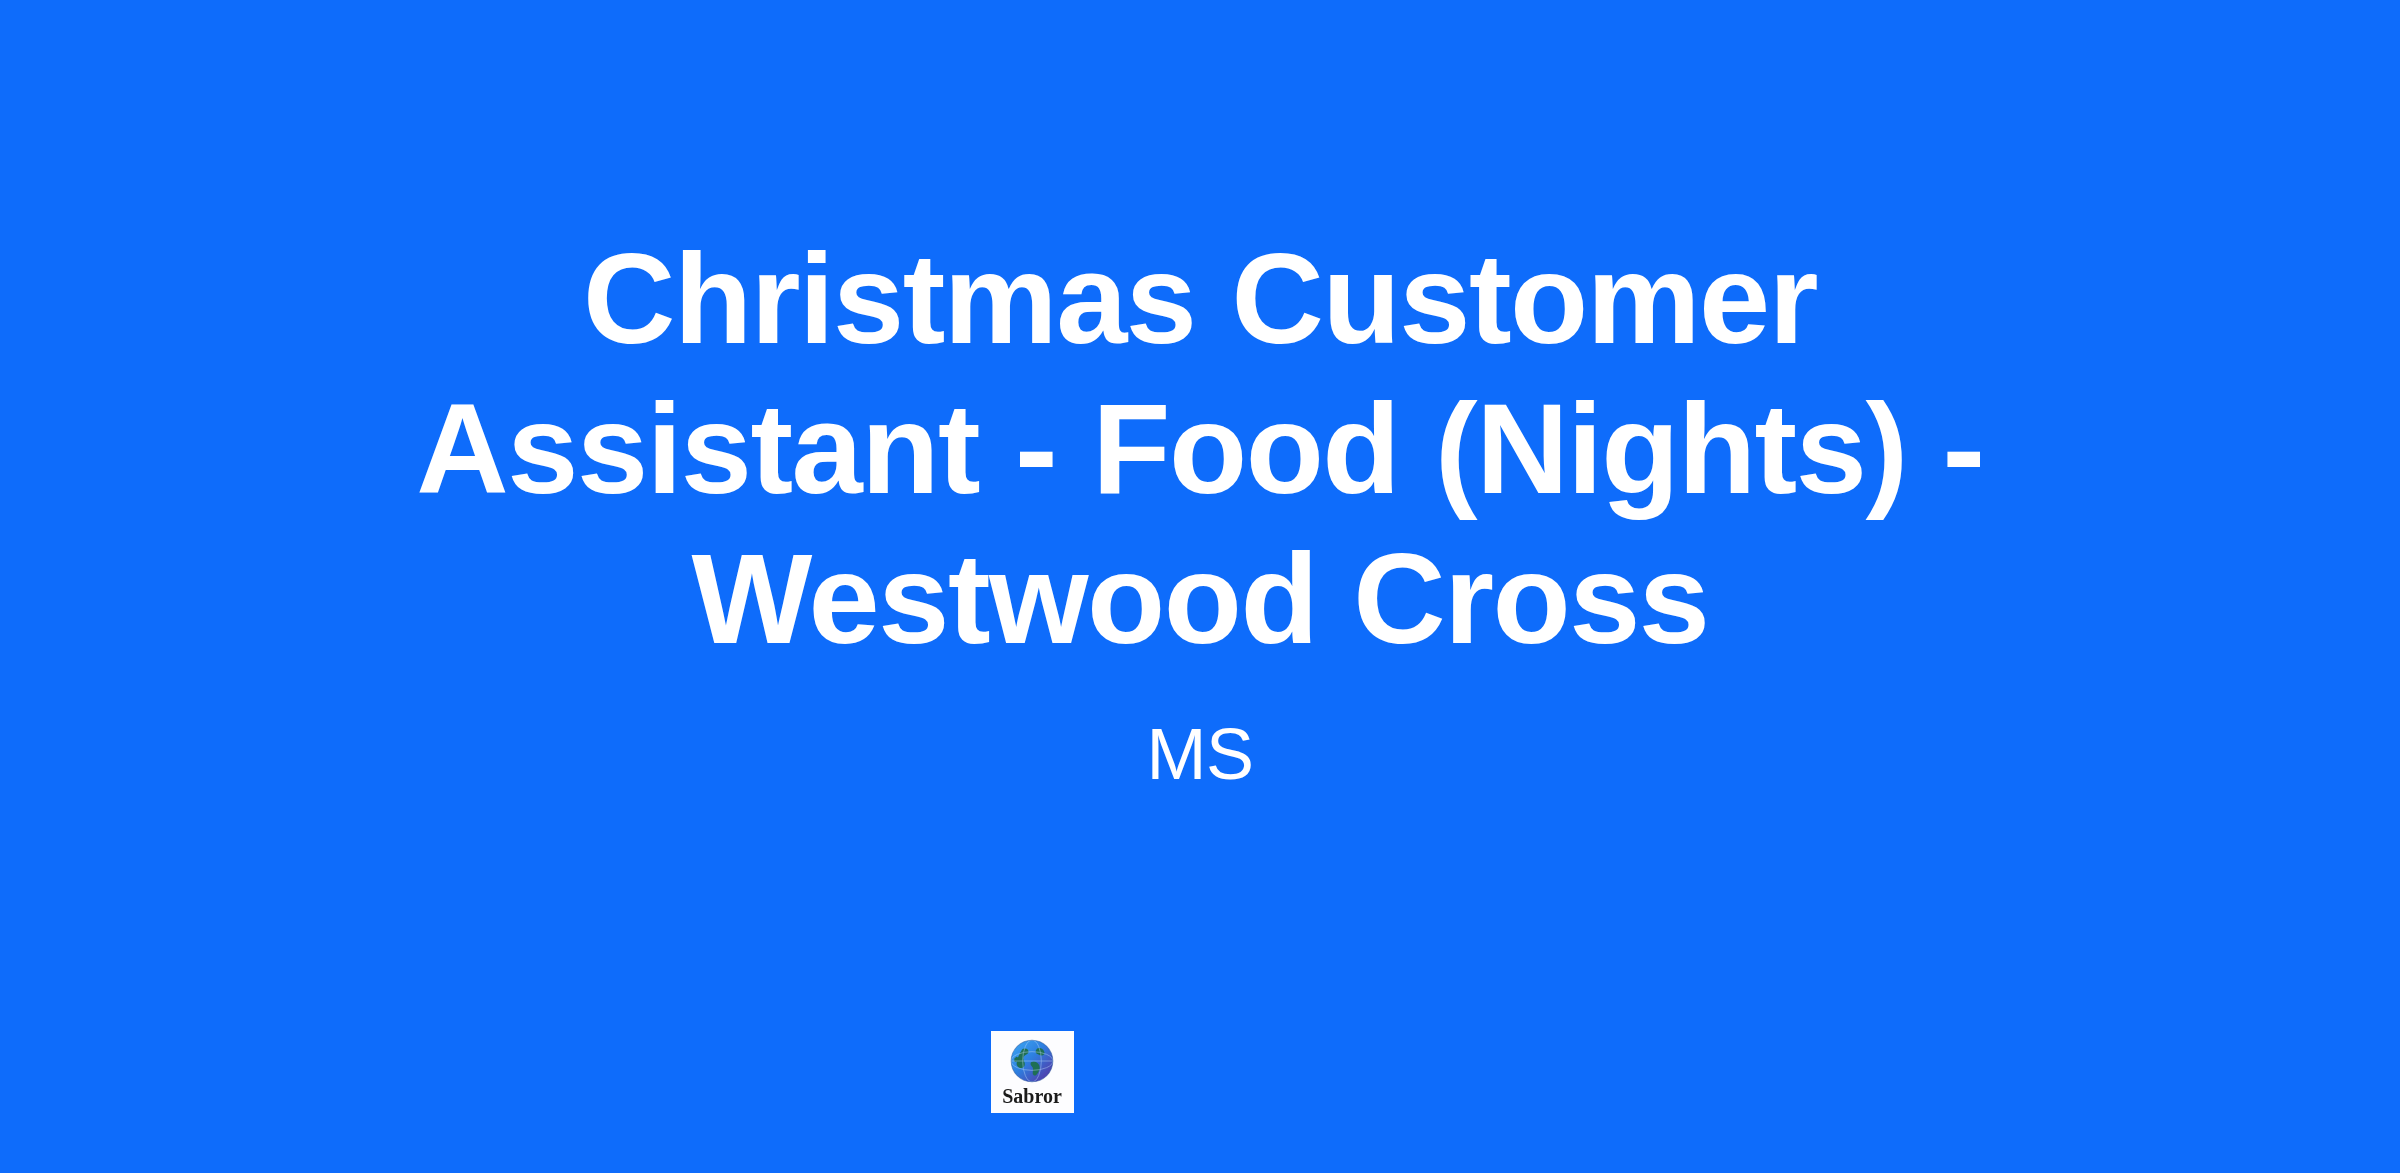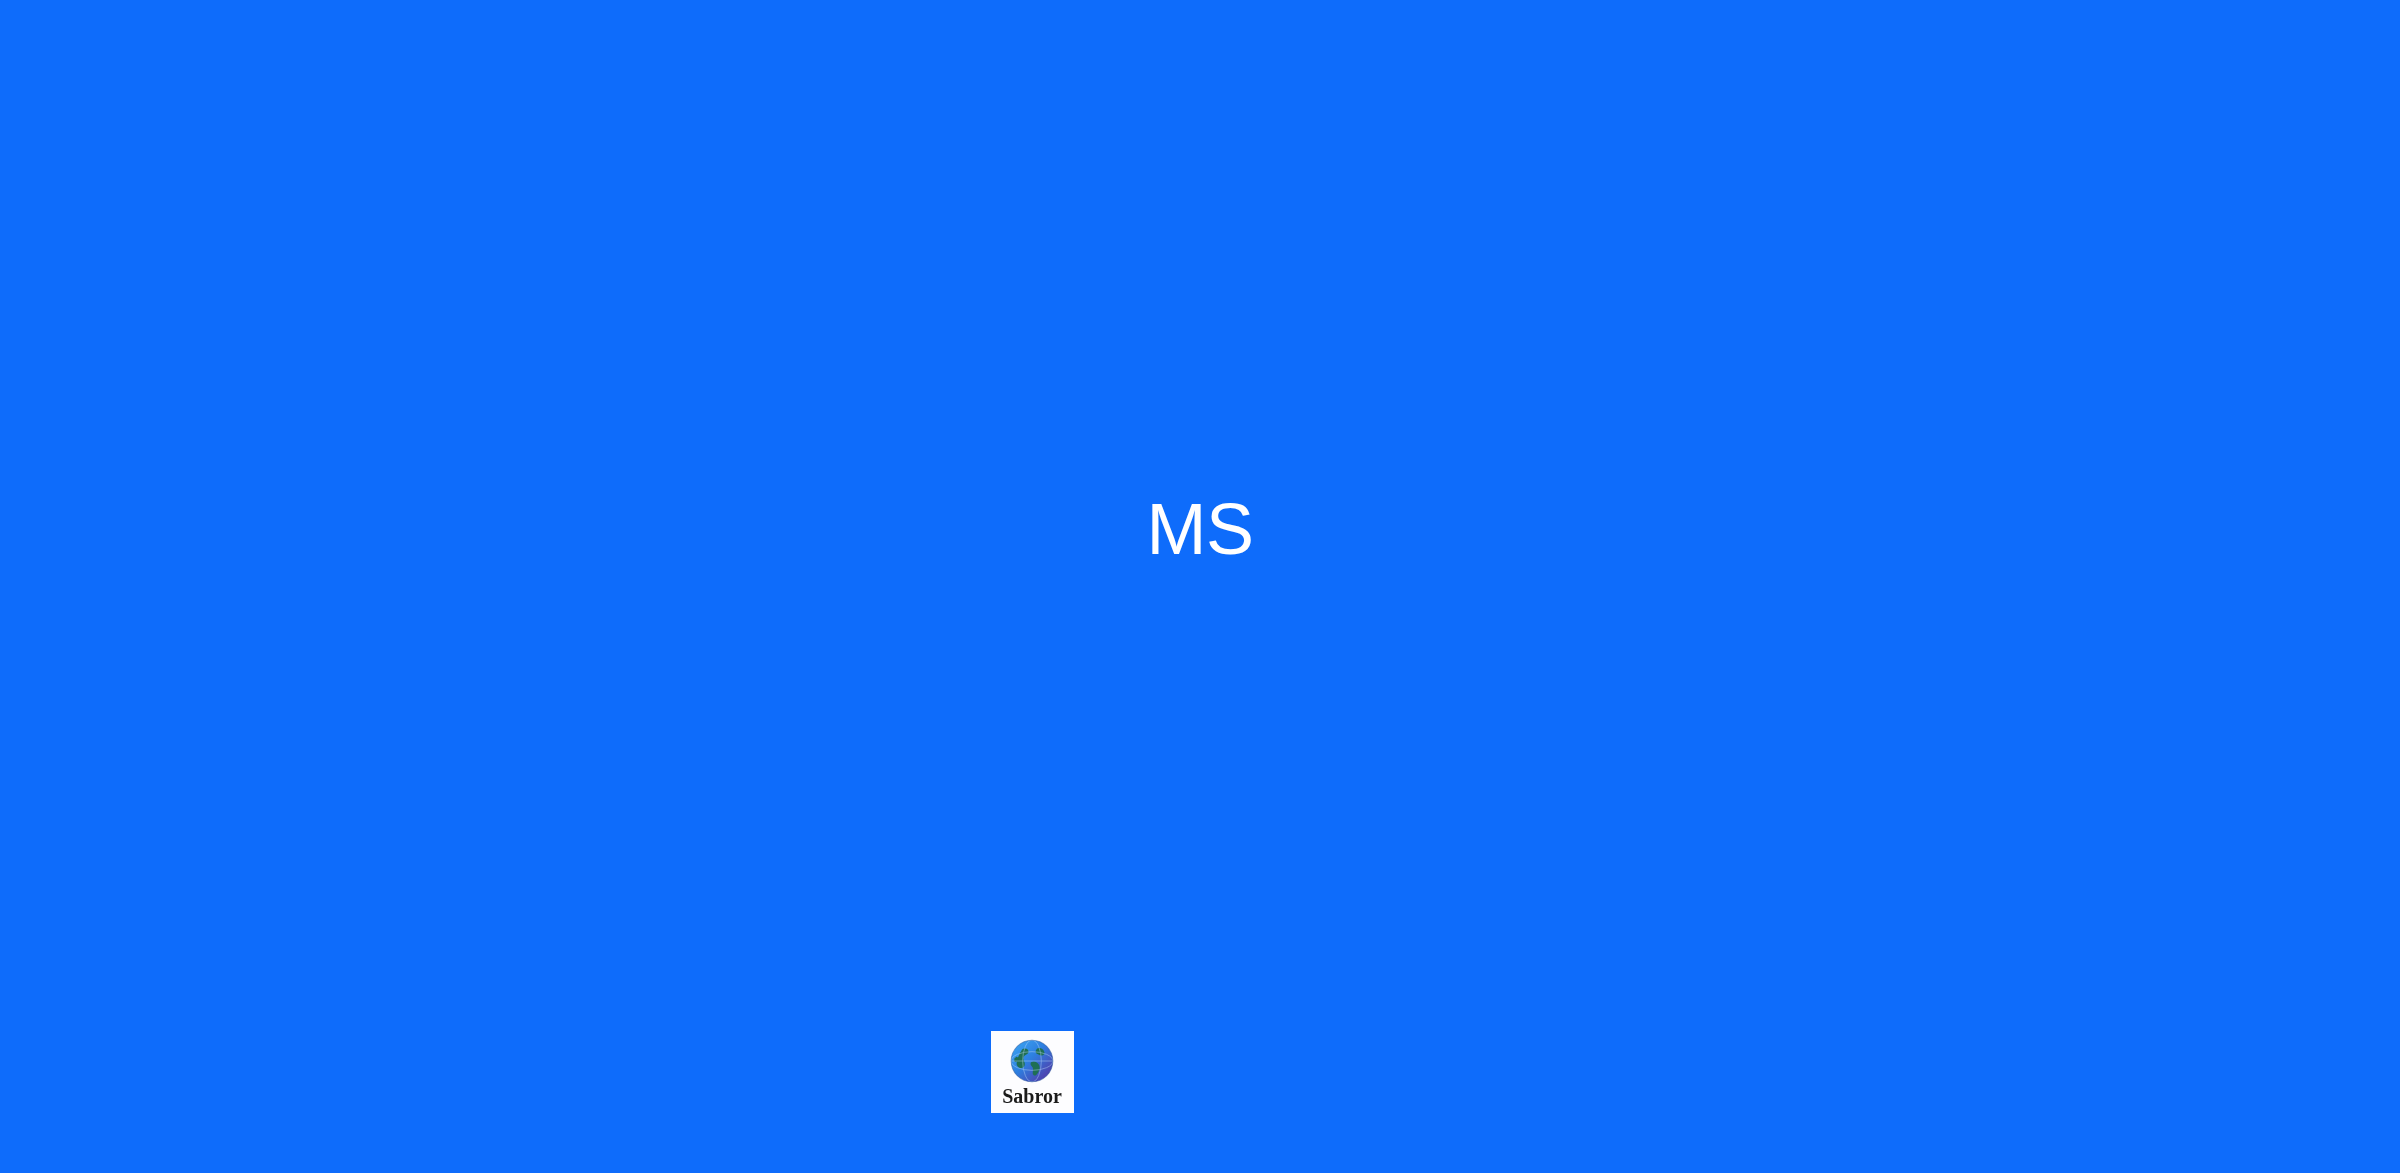--- a/index.html
+++ b/index.html
@@ -103,20 +103,21 @@
     letter-spacing: 0px;
     white-space: nowrap;
   }
 </style>
 </head>
 <body>
 
 <div class="slide">
 
   <div class="hero">
+    <h1 class="hero-title">Christmas Customer Assistant - Food (Nights) - Westwood Cross</h1>
     <div class="hero-subtitle">MS</div>
   </div>
 
   <div class="brand-wrap">
     <div class="brand-logo">
       <svg class="brand-globe" viewBox="0 0 64 64" aria-hidden="true">
         <defs>
           <linearGradient id="oceanGrad" x1="0" y1="0" x2="1" y2="1">
             <stop offset="0%" stop-color="#3fa9f5"></stop>
             <stop offset="45%" stop-color="#2d7fe0"></stop>

